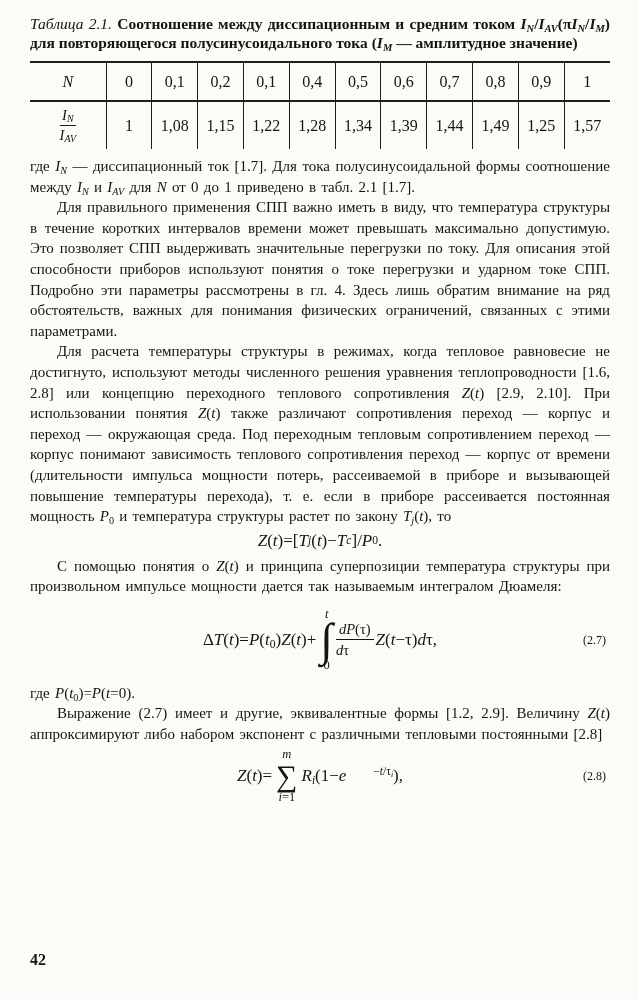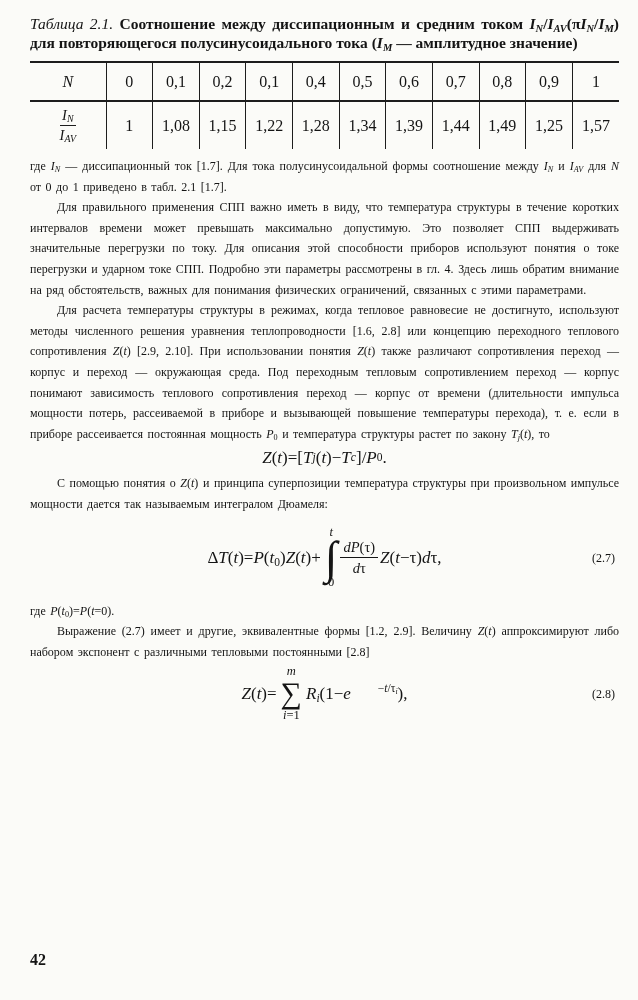--- a/index.html
+++ b/index.html
@@ -2,21 +2,21 @@
 <html><head>
 <meta charset="utf-8">
 <style>
   html, body { margin:0; padding:0; }
   body {
     width:638px; height:1000px; overflow:hidden;
     background:#fbfbf8; color:#141414;
     font-family:"Liberation Serif","DejaVu Serif",serif;
     position:relative;
   }
-  .page { position:relative; width:638px; height:1000px; padding:14px 19px 0 30px; box-sizing:border-box; }
+  .page { position:relative; width:638px; height:1000px; padding:14px 28px 0 30px; box-sizing:border-box; }
 
   
   .caption { font-size:15.5px; line-height:19px; text-align:justify; }
   .cap-label { font-style:italic; }
   .cap-text { font-weight:bold; }
 
   
   table.datatable {
     width:100%; border-collapse:collapse; table-layout:fixed;
     margin:9px 0 7px 0;
@@ -30,42 +30,42 @@
   table.datatable td:first-child { border-left:none; }
   table.datatable col.stubcol { width:76px; }
   tr.hdr td { height:37px; border-bottom:2px solid #1d1d1d; }
   tr.val td { height:47px; }
 
   .tfrac { display:inline-flex; flex-direction:column; align-items:flex-start; line-height:1.15; font-size:14.5px; vertical-align:middle; }
   .tfrac .tnum { align-self:stretch; border-bottom:1px solid #1d1d1d; padding:0 2px 1px 2px; text-align:center; }
   .tfrac .tden { padding-top:1px; }
 
   
-  p.body { margin:0; font-size:12px; line-height:20.6px; text-align:justify; word-spacing:1.5px; }
+  p.body { margin:0; font-size:15px; line-height:20.6px; text-align:justify; word-spacing:1.5px; }
   p.indent { text-indent:27px; }
   sub { font-size:68%; vertical-align:-0.25em; line-height:0; }
   sup { font-size:68%; vertical-align:0.55em; line-height:0;margin-left:24px; }
   i { font-style:italic; }
 
   
   .eq { position:relative; display:flex; justify-content:center; align-items:center; font-size:17px; }
   .eq-simple { min-height:26px; margin:1px 0 2px 0; }
   .eq-27 { min-height:82px; margin:2px 0 2px 0; }
   .eq-28 { min-height:58px; margin:2px 0 0 0; }
   .eqmain { display:inline-flex; align-items:center; }
   .eqnum { position:absolute; right:4px; top:50%; transform:translateY(-50%); font-size:12px; }
 
   .intgrp { display:inline-flex; flex-direction:column; align-items:center; margin:0 3px 0 4px; }
   .intsign { font-size:46px; line-height:0.78; font-weight:400; }
   .lim { font-size:12.5px; line-height:1.2; }
 
   .sumgrp { display:inline-flex; flex-direction:column; align-items:center; margin:0 4px; }
   .sumsign { font-size:30px; line-height:0.95; }
 
-  .frac { display:inline-flex; flex-direction:column; align-items:center; font-size:14.5px; line-height:1.25; margin-right:2px; }
+  .frac { display:inline-flex; flex-direction:column; font-size:14.5px; line-height:1.25; margin-right:2px; }
   .frac .fnum { align-self:stretch; text-align:center; border-bottom:1px solid #141414; padding:0 3px 1px 3px; }
   .frac .fden { padding-top:1px; }
 
   .pagenum { position:absolute; left:30px; top:951px; font-weight:bold; font-size:16px; }
 </style>
 </head>
 <body>
 
 <div class="page">
 

